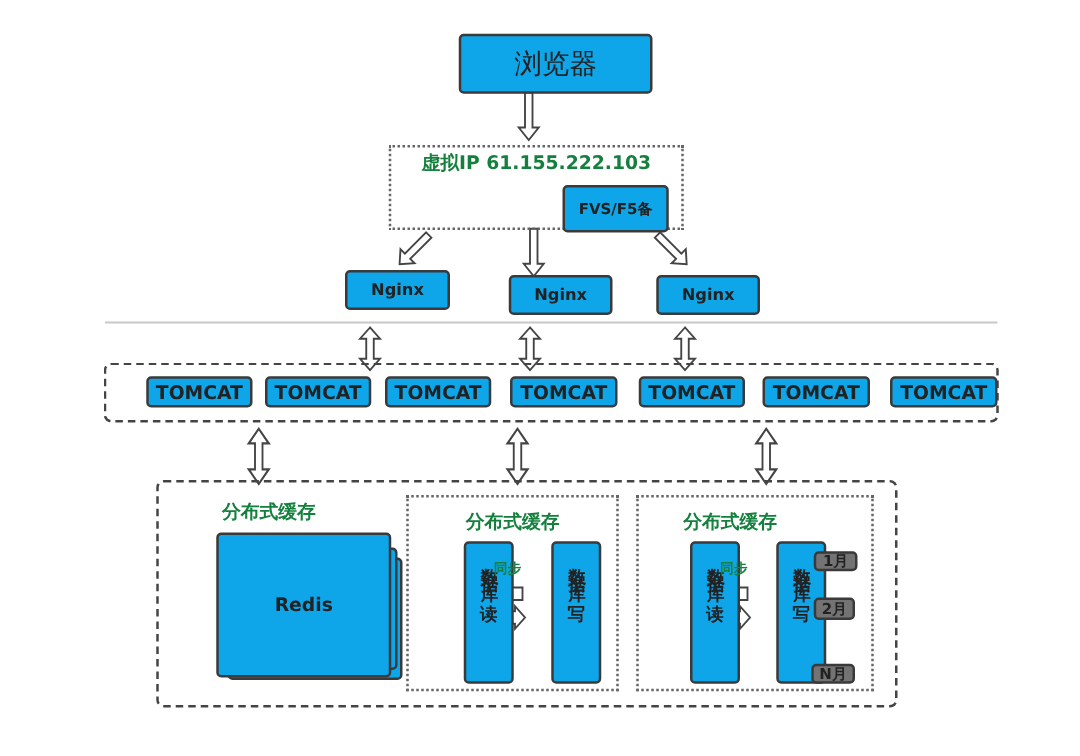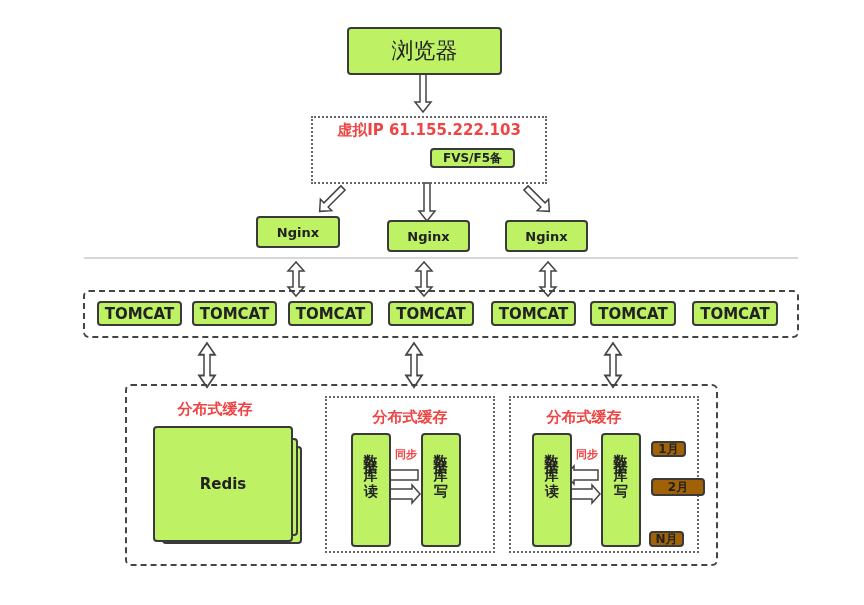--- a/index.html
+++ b/index.html
@@ -1,26 +1,26 @@
 <!DOCTYPE html>
 <html><head>
   <meta charset="utf-8">
   <style>
     html, body { margin:0; padding:0; background:#ffffff; }
     body { width:864px; height:605px; position:relative; overflow:hidden;
            font-family:"DejaVu Sans", "Liberation Sans", sans-serif; color:#222; }
     .abs { position:absolute; box-sizing:border-box; }
-    .box { background:#bef264; border:2px solid #3a3a3a; border-radius:4px;
-           display:flex; align-items:center; justify-content:center; font-weight:bold; color:#222; }
+    .box { background:#0ea5e9; border:2px solid #3a3a3a; border-radius:4px;
+           display:flex; align-items:center; justify-content:center; font-weight:bold; color:#222;margin-left:20px; }
     .dotted { border:2px dotted #666; }
     .dashed { border:2px dashed #444; border-radius:6px; }
-    .label { font-weight:bold; color:#ef4444; text-align:center; }
+    .label { font-weight:bold; color:#15803d; text-align:center; }
     svg.arrows { position:absolute; left:0; top:0; }
     .vtext { writing-mode:vertical-rl; text-orientation:upright; letter-spacing:6px; }
-    .small-badge { background:#a16207; border:2px solid #3a3a3a; border-radius:4px; font-weight:bold;
+    .small-badge { background:#737373; border:2px solid #3a3a3a; border-radius:4px; font-weight:bold;
                    font-size:12px; display:flex; align-items:center; justify-content:center; }
   </style>
 </head>
 <body>
 
 <svg class="arrows" width="864" height="605">
   <defs>
     <g id="dbl-v">
 
       <path d="M0,0 L-8,9 L-3,9 L-3,25 L-8,25 L0,34 L8,25 L3,25 L3,9 L8,9 Z" fill="#fff" stroke="#444" stroke-width="1.5"></path>
@@ -62,21 +62,21 @@
   <path d="M574,470 L598,470 L598,480 L574,480 L574,484 L566,475 L574,466 Z" fill="#fff" stroke="#444" stroke-width="1.5"></path>
   <path d="M570,489 L592,489 L592,485 L600,494 L592,503 L592,499 L570,499 Z" fill="#fff" stroke="#444" stroke-width="1.5"></path>
 </svg>
 
 <div class="abs box" style="left:347px;top:27px;width:155px;height:48px;font-weight:normal;font-size:22px;">
   <span>浏览器</span>
 </div>
 
 <div class="abs dotted" style="left:311px;top:116px;width:236px;height:68px;">
   <div class="label" style="position:absolute;left:0;right:0;top:3px;font-size:15px;">虚拟IP 61.155.222.103</div>
-  <div class="abs box" style="left:117px;top:30px;width:85px;height:20px;font-size:12px;">
+  <div class="abs box" style="left:117px;top:30px;width:85px;height:38px;font-size:12px;">
     <span>FVS/F5备</span>
   </div>
 </div>
 
 <div class="abs box" style="left:256px;top:216px;width:84px;height:32px;font-size:13px;">
   <span>Nginx</span>
 </div>
 <div class="abs box" style="left:387px;top:220px;width:83px;height:32px;font-size:13px;">
   <span>Nginx</span>
 </div>
@@ -135,18 +135,18 @@
   <span style="margin-top:22px;">读</span>
 </div>
 <div class="abs box" style="left:601px;top:433px;width:40px;height:114px;flex-direction:column;justify-content:flex-start;padding-top:8px;font-size:14px;">
   <span class="vtext">数据库</span>
   <span style="margin-top:22px;">写</span>
 </div>
 <div class="abs label" style="left:573px;top:447px;width:28px;font-size:11px;">同步</div>
 <div class="abs small-badge" style="left:651px;top:441px;width:35px;height:16px;">
     <span>1月</span>
   </div>
-<div class="abs small-badge" style="left:651px;top:478px;width:54px;height:18px;">
+<div class="abs small-badge" style="left:651px;top:478px;width:33px;height:18px;">
     <span>2月</span>
   </div>
 <div class="abs small-badge" style="left:649px;top:531px;width:35px;height:16px;">
     <span>N月</span>
   </div>
 
 </body></html>

